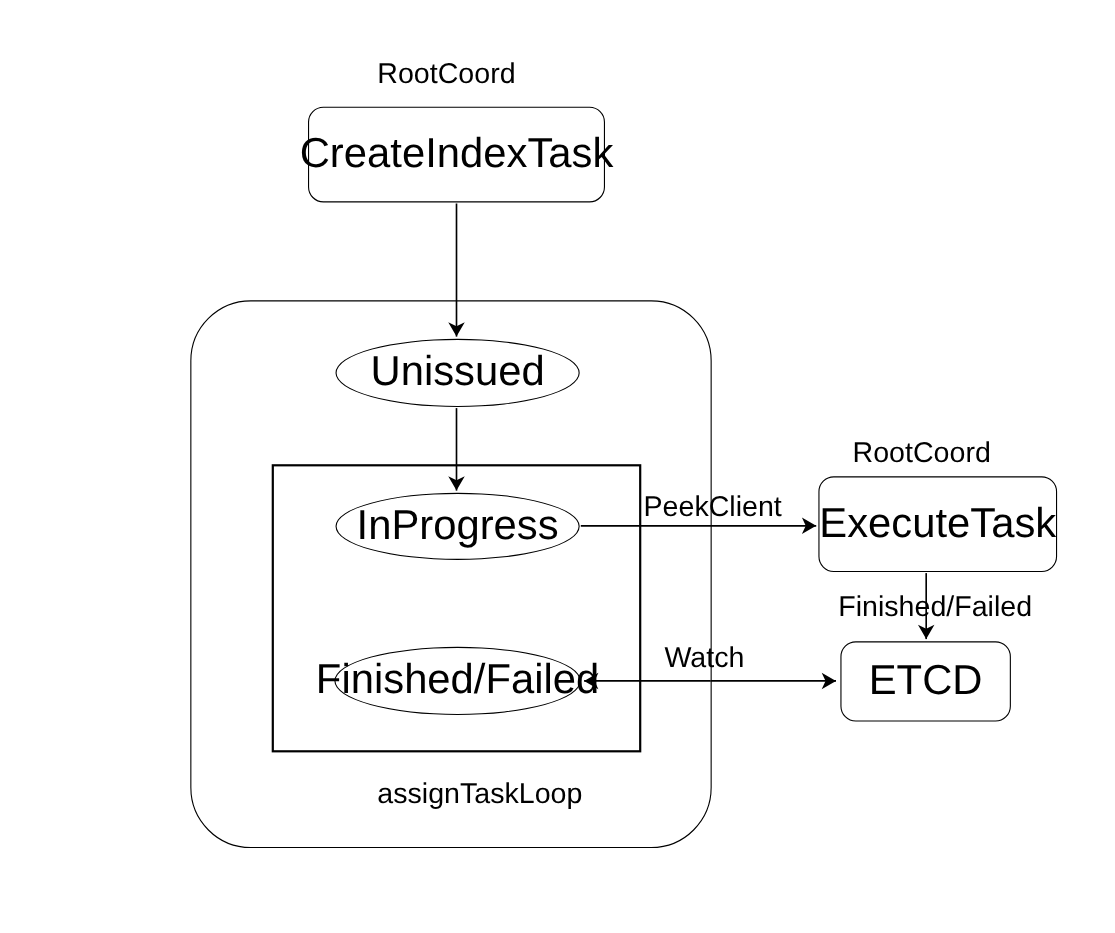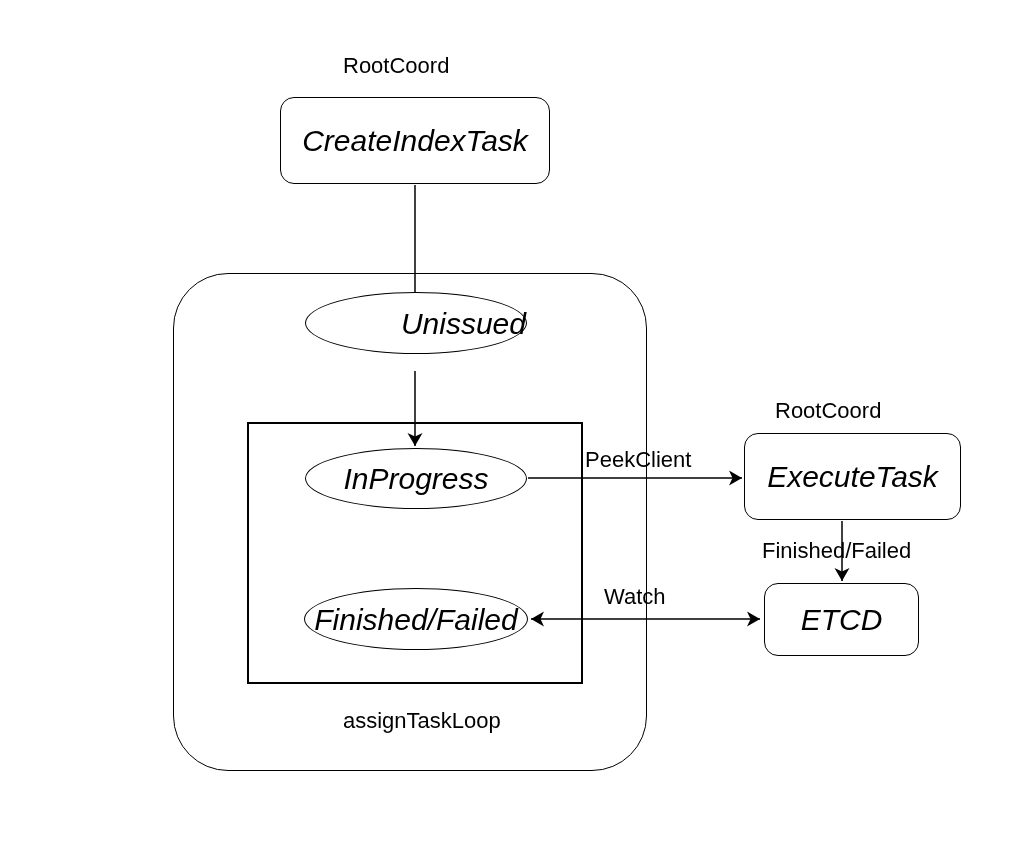--- a/index.html
+++ b/index.html
@@ -54,40 +54,39 @@
   .arrowhead { fill: var(--stroke); }
 
   
   .node {
     position: absolute;
     border: 1.5px solid var(--stroke);
     background: var(--bg);
     display: flex;
     align-items: center;
     justify-content: center;
-    font-size: 30px;
+    font-size: 38px;
     line-height: 1.1;
     white-space: nowrap;
     text-align: center;
-    font-style: italic;
   }
   .node.box { border-radius: 14px; }
   .node.ellipse { border-radius: 50%; }
 
   .node.create-index-task { left: 280px; top: 97px;  width: 270px; height: 87px; }
   .node.execute-task      { left: 744px; top: 433px; width: 217px; height: 87px; }
   .node.etcd              { left: 764px; top: 583px; width: 155px; height: 73px; }
-  .node.unissued          { left: 305px; top: 292px; width: 222px; height: 62px; justify-content: flex-end; }
+  .node.unissued          { left: 305px; top: 308px; width: 222px; height: 62px; }
   .node.in-progress       { left: 305px; top: 448px; width: 222px; height: 61px; }
   .node.finished-failed   { left: 304px; top: 588px; width: 224px; height: 62px; }
 
   
   .label {
     position: absolute;
-    font-size: 22px;
+    font-size: 26px;
     line-height: 34px;
     white-space: nowrap;
   }
   .label.root-coord       { left: 343px; top: 49px;  }
   .label.index-node       { left: 775px; top: 394px; }
   .label.index-coord      { left: 10px;  top: 506px; }
   .label.assign-task-loop { left: 307px; top: 704px; margin-left: 36px; }
   .label.peek-client      { left: 585px; top: 443px; }
   .label.finished-failed  { left: 762px; top: 534px; }
   .label.watch            { left: 604px; top: 580px; }

